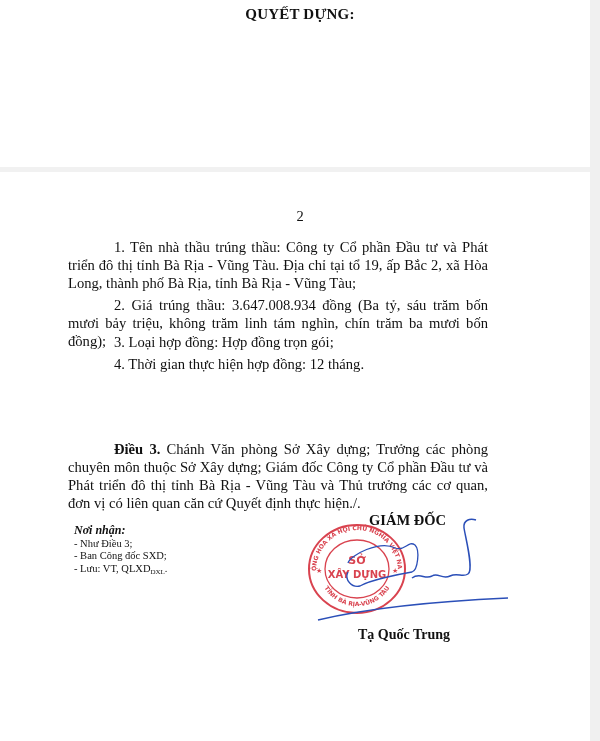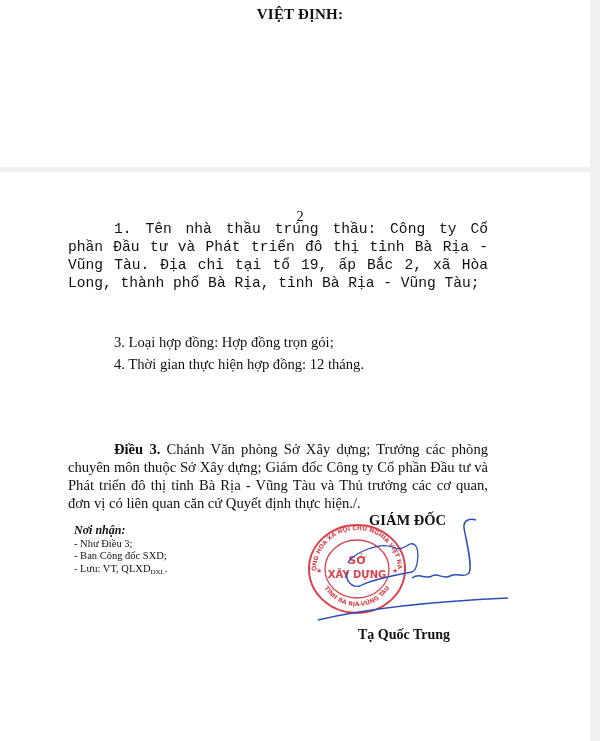--- a/index.html
+++ b/index.html
@@ -42,27 +42,28 @@
     .signer { position: absolute; left: 358px; top: 455px; font-weight: bold; font-size: 14px; }
     .stamp { position: absolute; left: 302px; top: 345px; width: 110px; height: 100px; }
     .signature { position: absolute; left: 300px; top: 338px; width: 220px; height: 120px; }
   </style>
 </head>
 <body>
 
 <div class="viewer">
 
   <div class="page page-1">
-    <div class="title">VIỆT ĐỊNH:</div>
+    <div class="title">QUYẾT DỰNG:</div>
   </div>
 
   <div class="page page-2">
     <div class="page-num">2</div>
 
-    <div class="para" style="top:48px;font-family:Liberation Mono, monospace;"><span class="indent"></span><span>1. Tên nhà thầu trúng thầu: Công ty Cổ phần Đầu tư và Phát triển đô thị tỉnh Bà Rịa - Vũng Tàu. Địa chỉ tại tổ 19, ấp Bắc 2, xã Hòa Long, thành phố Bà Rịa, tỉnh Bà Rịa - Vũng Tàu;</span></div>
+    <div class="para" style="top:66px;"><span class="indent"></span><span>1. Tên nhà thầu trúng thầu: Công ty Cổ phần Đầu tư và Phát triển đô thị tỉnh Bà Rịa - Vũng Tàu. Địa chỉ tại tổ 19, ấp Bắc 2, xã Hòa Long, thành phố Bà Rịa, tỉnh Bà Rịa - Vũng Tàu;</span></div>
+    <div class="para" style="top:124px;"><span class="indent"></span><span>2. Giá trúng thầu: 3.647.008.934 đồng (Ba tỷ, sáu trăm bốn mươi bảy triệu, không trăm linh tám nghìn, chín trăm ba mươi bốn đồng);</span></div>
     <div class="para" style="top:161px;"><span class="indent"></span><span>3. Loại hợp đồng: Hợp đồng trọn gói;</span></div>
     <div class="para" style="top:183px;"><span class="indent"></span><span>4. Thời gian thực hiện hợp đồng: 12 tháng.</span></div>
 
 
     <div class="para" style="top:260px;margin-top:8px;"><span class="indent"></span><b>Điều 3.</b><span> Chánh Văn phòng Sở Xây dựng; Trưởng các phòng chuyên môn thuộc Sở Xây dựng; Giám đốc Công ty Cổ phần Đầu tư và Phát triển đô thị tỉnh Bà Rịa - Vũng Tàu và Thủ trưởng các cơ quan, đơn vị có liên quan căn cứ Quyết định thực hiện./.</span></div>
 
     <div class="recipients">
       <div class="head">Nơi nhận:</div>
       <div>- Như Điều 3;</div>
       <div>- Ban Công đốc SXD;</div>

